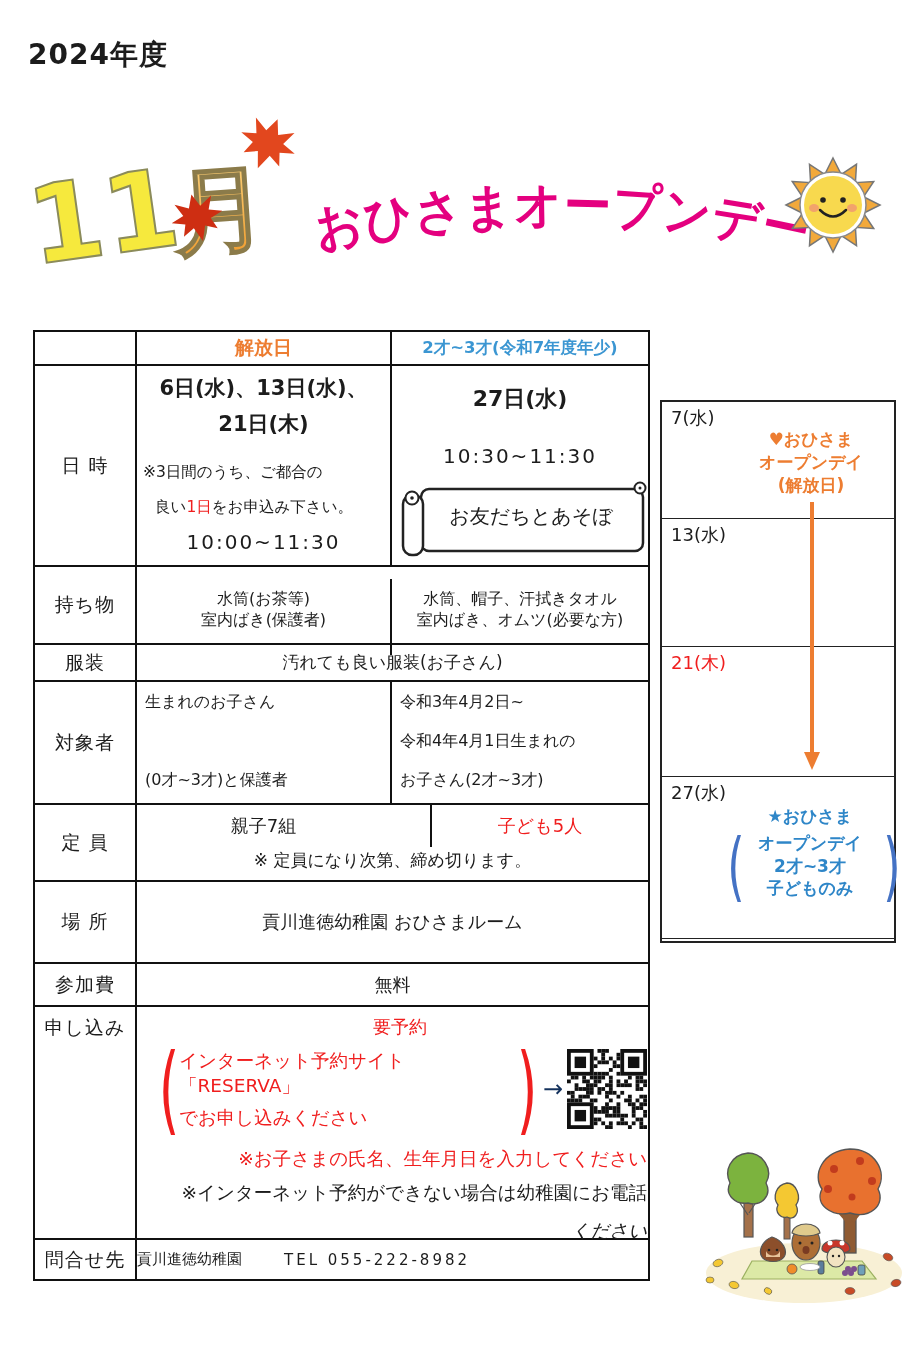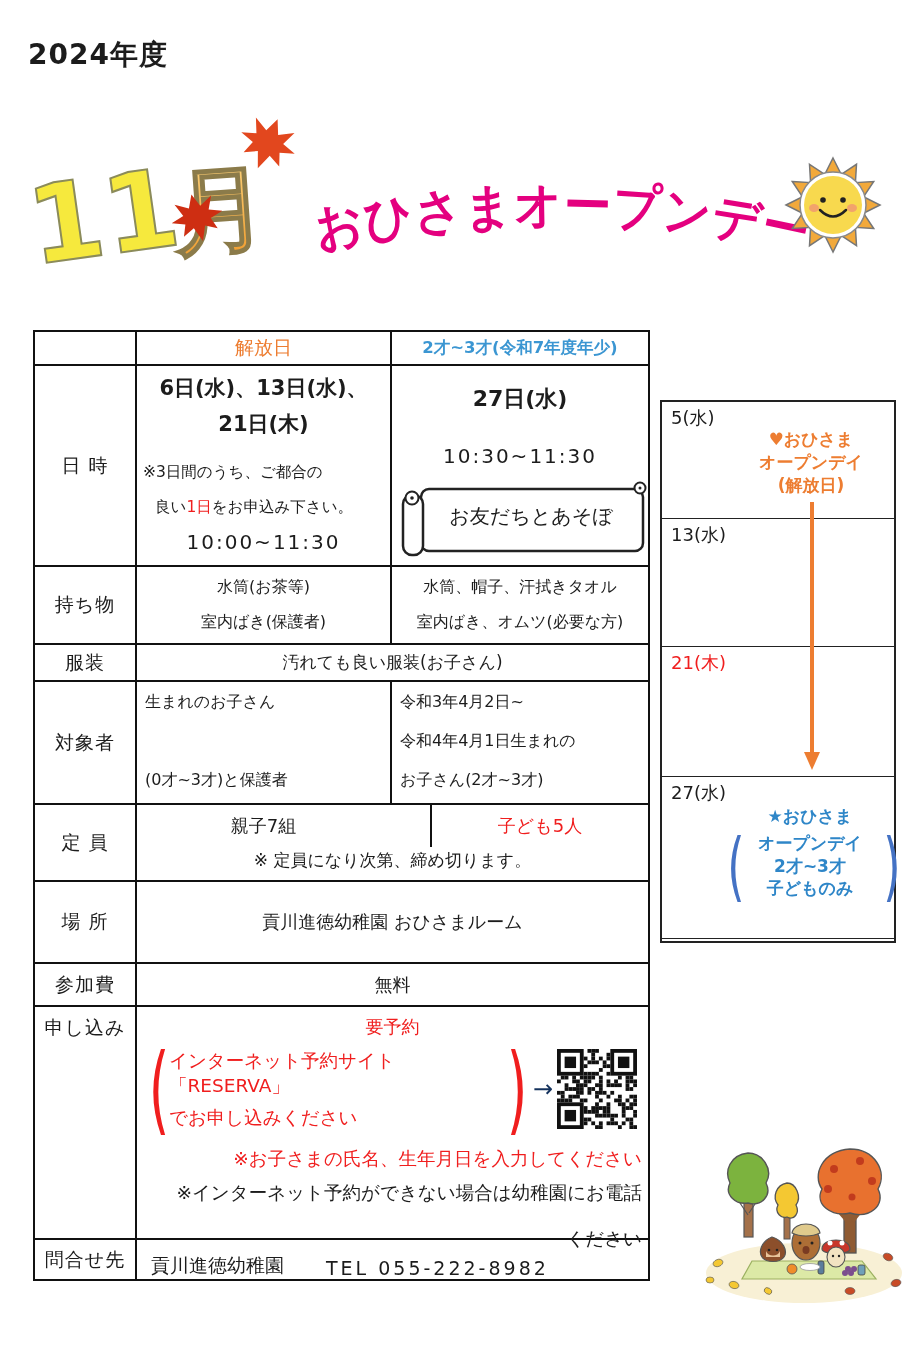--- a/index.html
+++ b/index.html
@@ -17,40 +17,40 @@
   .tbl { position:absolute; left:33px; top:330px; width:617px; border:2px solid #111; background:#fff; }
   .trow { display:flex; border-bottom:2px solid #111; }
   .trow:last-child { border-bottom:none; }
   .lbl { width:102px; border-right:2px solid #111; display:flex; align-items:center; justify-content:center;
          font-size:19px; letter-spacing:1px; flex-shrink:0; }
   .col2 { width:255px; border-right:2px solid #111; flex-shrink:0; }
   .col3 { flex:1; }
   .spanc { flex:1; }
 
   .r-head { height:34px; }
-  .r-head .col2 { display:flex; align-items:center; justify-content:center; color:#ED7D31; font-size:19px; font-weight:normal; }
+  .r-head .col2 { display:flex; align-items:center; justify-content:center; color:#ED7D31; font-size:19px; font-weight:bold; }
   .r-head .col3 { display:flex; align-items:center; justify-content:center; color:#3B96D2; font-size:16.5px; font-weight:bold; }
 
   .r-datetime { height:201px; }
   .dt-open { padding-top:8px; }
   .dates1 { font-size:21px; font-weight:bold; text-align:center; }
   .dates2 { font-size:21px; font-weight:bold; text-align:center; margin-top:8px; }
   .note1 { font-size:15.5px; margin:24px 0 0 6px; }
   .note2 { font-size:15.5px; margin:14px 0 0 18px; }
   .red { color:#F01E1E; }
   .time-line { font-size:20px; letter-spacing:2px; text-align:center; margin-top:12px; }
   .dt-tod { position:relative; padding-top:18px; }
   .tod-date { font-size:22px; font-weight:bold; text-align:center; }
   .tod-time { font-size:20px; letter-spacing:2px; text-align:center; margin-top:30px; }
   .banner { position:absolute; left:3px; bottom:4px; width:254px; height:80px; }
   .banner svg { position:absolute; left:0; top:0; }
   .banner-text { position:absolute; left:30px; top:22px; width:212px; text-align:center; font-size:20px; }
 
   .r-items { height:78px; }
-  .items-cell { display:flex; flex-direction:column; justify-content:space-between; padding:10px 10px; height:100%; }
+  .items-cell { display:flex; flex-direction:column; justify-content:flex-start; padding:10px 10px; height:100%;margin-top:12px; }
   .items-cell div { text-align:center; font-size:16px; }
 
   .r-clothes { height:37px; }
   .r-clothes .spanc { display:flex; align-items:center; justify-content:center; font-size:17px; }
 
   .r-target { height:123px; }
   .target-cell { display:flex; flex-direction:column; justify-content:space-between; padding:10px 4px 12px 8px; height:100%; }
   .target-cell div { font-size:16px; }
 
   .r-cap { height:77px; }
@@ -58,33 +58,33 @@
   .cap-open { width:253px; display:flex; align-items:center; justify-content:center; font-size:18px; }
   .cap-tod { flex:1; border-left:2px solid #111; display:flex; align-items:center; justify-content:center; font-size:18px; color:#F01E1E; }
   .cap-note { text-align:center; font-size:17px; margin-top:2px; }
 
   .r-place { height:82px; }
   .r-place .spanc, .r-fee .spanc { display:flex; align-items:center; justify-content:center; font-size:18px; }
   .r-fee { height:43px; }
 
   .r-apply { height:233px; }
   .r-apply .lbl { align-items:flex-start; padding-top:8px; }
-  .apply-cell { padding:6px 6px 0 6px; }
+  .apply-cell { padding:6px 6px 0 16px; }
   .apply-req { text-align:center; font-size:18px; color:#F01E1E; margin-top:2px; }
   .apply-brkt { display:flex; align-items:center; margin-top:2px; height:96px; }
   .paren { font-size:96px; font-weight:normal; color:#F01E1E; line-height:96px; transform:scaleX(.55); width:26px; text-align:center; }
   .brkt-lines { width:332px; }
   .brkt-lines div { color:#F01E1E; font-size:18.5px; margin:7px 0; }
   .apply-arrow { font-size:24px; color:#13315c; margin:0 4px 0 6px; }
   .qr-box { width:80px; height:80px; }
   .apply-note { font-size:18.5px; margin-top:9px;text-align:right; }
-  .apply-note.indent { margin-left:24px; margin-top:21px; }
+  .apply-note.indent { margin-left:24px; margin-top:13px;font-style:italic; }
 
   .r-contact { height:39px; }
-  .r-contact .spanc { display:flex; align-items:flex-end; font-size:19px; padding-left:14px; }
+  .r-contact .spanc { display:flex; align-items:center; font-size:15px; }
   .tel { margin-left:42px; letter-spacing:3px; }
 
   
   .cal { position:absolute; left:660px; top:400px; width:236px; height:543px; border:2px solid #222; background:#fff; }
   .cal-row { position:relative; border-bottom:1.5px solid #222; }
   .cal-row:last-child { border-bottom:none; }
   .cr1 { height:117px; } .cr2 { height:128px; } .cr3 { height:130px; } .cr4 { height:162px; }
   .cal-date { position:absolute; left:9px; top:4px; font-size:18px; }
   .cal-date.red { color:#F01E1E; }
   .cal-ev1 { position:absolute; left:68px; top:26px; width:162px; text-align:center; color:#ED7D31; font-size:17px; font-weight:bold; line-height:1.35; }
@@ -410,21 +410,21 @@
       <div class="lbl">問合せ先</div>
       <div class="spanc">
         <span>貢川進徳幼稚園</span>
         <span class="tel">TEL 055-222-8982</span>
       </div>
     </div>
   </div>
 
   <div class="cal">
     <div class="cal-row cr1">
-      <div class="cal-date">5(水)</div>
+      <div class="cal-date">7(水)</div>
       <div class="cal-ev1">
         <div>♥おひさま</div>
         <div>オープンデイ</div>
         <div>(解放日)</div>
       </div>
     </div>
     <div class="cal-row cr2">
       <div class="cal-date">13(水)</div>
     </div>
     <div class="cal-row cr3">

